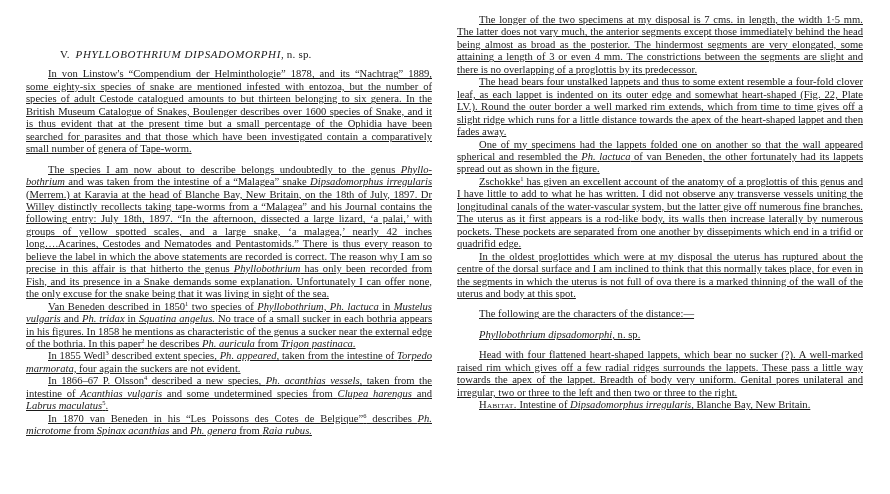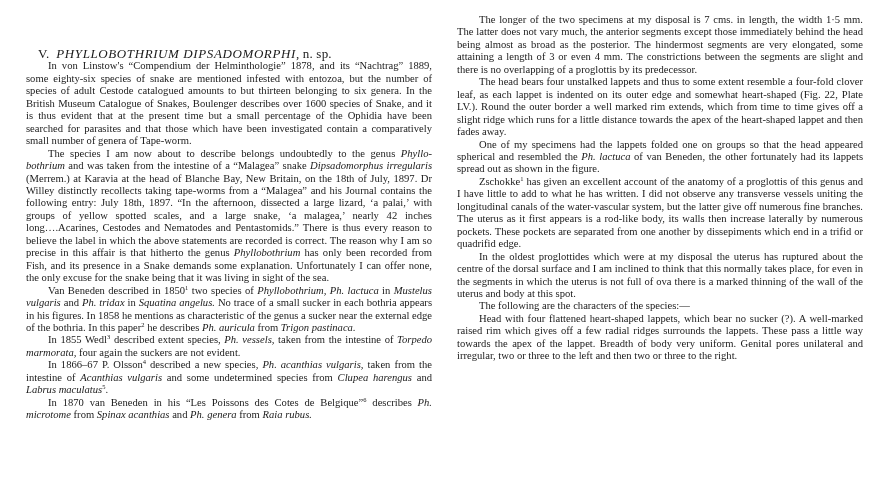--- a/index.html
+++ b/index.html
@@ -10,25 +10,25 @@
   }
   .col {
     position: absolute; top: 0;
     font-size: 10.6px; line-height: 12.45px;
     text-align: justify;
     font-family: "Liberation Serif", "DejaVu Serif", serif;
   }
   #left { left: 26px; width: 406px; }
   #right { left: 457px; width: 406px; }
   .title {
-    margin: 48px 0 0 12px; font-size: 13px; letter-spacing: 0.2px;
+    margin: 48px 0 0 34px; font-size: 11px; letter-spacing: 0.2px;
   }
   .title .sp { font-style: italic; letter-spacing: 0.6px; }
-  p { margin: 0; text-indent: 22px; }
-  .gap-lg { }
+  p { margin: 0; text-indent: 22px; text-decoration: underline; }
+  .gap-lg { margin-top: 8px; }
   i { font-style: italic; }
   sup { font-size: 6.5px; line-height: 0; vertical-align: 4px; }
   .sc { font-variant: small-caps; letter-spacing: 0.4px; }
 </style>
 </head>
 <body>
 
 <div id="left" class="col">
   <div class="title">
     <span>V.</span>&nbsp;
@@ -41,47 +41,53 @@
 
   <p class="gap-lg">
     <span>The species I am now about to describe belongs undoubtedly to the genus </span><i>Phyllo-bothrium</i><span> and was taken from the intestine of a “Malagea” snake </span><i>Dipsadomorphus irregularis</i><span> (Merrem.) at Karavia at the head of Blanche Bay, New Britain, on the 18th of July, 1897. Dr Willey distinctly recollects taking tape-worms from a “Malagea” and his Journal contains the following entry: July 18th, 1897. “In the afternoon, dissected a large lizard, ‘a palai,’ with groups of yellow spotted scales, and a large snake, ‘a malagea,’ nearly 42 inches long….Acarines, Cestodes and Nematodes and Pentastomids.” There is thus every reason to believe the label in which the above statements are recorded is correct. The reason why I am so precise in this affair is that hitherto the genus </span><i>Phyllobothrium</i><span> has only been recorded from Fish, and its presence in a Snake demands some explanation. Unfortunately I can offer none, the only excuse for the snake being that it was living in sight of the sea.</span>
   </p>
 
   <p>
     <span>Van Beneden described in 1850</span><sup>1</sup><span> two species of </span><i>Phyllobothrium, Ph. lactuca</i><span> in </span><i>Mustelus vulgaris</i><span> and </span><i>Ph. tridax</i><span> in </span><i>Squatina angelus.</i><span> No trace of a small sucker in each bothria appears in his figures. In 1858 he mentions as characteristic of the genus a sucker near the external edge of the bothria. In this paper</span><sup>2</sup><span> he describes </span><i>Ph. auricula</i><span> from </span><i>Trigon pastinaca.</i>
   </p>
 
   <p>
-    <span>In 1855 Wedl</span><sup>3</sup><span> described extent species, </span><i>Ph. vessels,</i><span> taken from the intestine of </span><i>Torpedo marmorata,</i><span> four again the suckers are not evident.</span>
+    <span>In 1855 Wedl</span><sup>3</sup><span> described extent species, </span><i>Ph. appeared,</i><span> taken from the intestine of </span><i>Torpedo marmorata,</i><span> four again the suckers are not evident.</span>
   </p>
 
   <p>
-    <span>In 1866–67 P. Olsson</span><sup>4</sup><span> described a new species, </span><i>Ph. acanthias vulgaris,</i><span> taken from the intestine of </span><i>Acanthias vulgaris</i><span> and some undetermined species from </span><i>Clupea harengus</i><span> and </span><i>Labrus maculatus</i><sup>5</sup><span>.</span>
+    <span>In 1866–67 P. Olsson</span><sup>4</sup><span> described a new species, </span><i>Ph. acanthias vessels,</i><span> taken from the intestine of </span><i>Acanthias vulgaris</i><span> and some undetermined species from </span><i>Clupea harengus</i><span> and </span><i>Labrus maculatus</i><sup>5</sup><span>.</span>
   </p>
 
   <p>
     <span>In 1870 van Beneden in his “Les Poissons des Cotes de Belgique”</span><sup>6</sup><span> describes </span><i>Ph. microtome</i><span> from </span><i>Spinax acanthias</i><span> and </span><i>Ph. genera</i><span> from </span><i>Raia rubus.</i>
   </p>
 </div>
 
 <div id="right" class="col">
   <p style="margin-top:14px">
     <span>The longer of the two specimens at my disposal is 7 cms. in length, the width 1·5 mm. The latter does not vary much, the anterior segments except those immediately behind the head being almost as broad as the posterior. The hindermost segments are very elongated, some attaining a length of 3 or even 4 mm. The constrictions between the segments are slight and there is no overlapping of a proglottis by its predecessor.</span>
   </p>
   <p>
     <span>The head bears four unstalked lappets and thus to some extent resemble a four-fold clover leaf, as each lappet is indented on its outer edge and somewhat heart-shaped (Fig. 22, Plate LV.). Round the outer border a well marked rim extends, which from time to time gives off a slight ridge which runs for a little distance towards the apex of the heart-shaped lappet and then fades away.</span>
   </p>
   <p>
-    <span>One of my specimens had the lappets folded one on groups so that the head appeared spherical and resembled the </span><i>Ph. lactuca</i><span> of van Beneden, the other fortunately had its lappets spread out as shown in the figure.</span>
+    <span>One of my specimens had the lappets folded one on another so that the wall appeared spherical and resembled the </span><i>Ph. lactuca</i><span> of van Beneden, the other fortunately had its lappets spread out as shown in the figure.</span>
   </p>
   <p>
     <span>Zschokke</span><sup>1</sup><span> has given an excellent account of the anatomy of a proglottis of this genus and I have little to add to what he has written. I did not observe any transverse vessels uniting the longitudinal canals of the water-vascular system, but the latter give off numerous fine branches. The uterus as it first appears is a rod-like body, its walls then increase laterally by numerous pockets. These pockets are separated from one another by dissepiments which end in a trifid or quadrifid edge.</span>
   </p>
   <p>
     <span>In the oldest proglottides which were at my disposal the uterus has ruptured about the centre of the dorsal surface and I am inclined to think that this normally takes place, for even in the segments in which the uterus is not full of ova there is a marked thinning of the wall of the uterus and body at this spot.</span>
   </p>
 
-  <p class="gap-lg">The following are the characters of the species:—</p>
+  <p class="gap-lg">The following are the characters of the distance:—</p>
 
+  <p class="gap-lg">
+    <i>Phyllobothrium dipsadomorphi,</i><span> n. sp.</span>
+  </p>
 
   <p class="gap-lg">Head with four flattened heart-shaped lappets, which bear no sucker (?). A well-marked raised rim which gives off a few radial ridges surrounds the lappets. These pass a little way towards the apex of the lappet. Breadth of body very uniform. Genital pores unilateral and irregular, two or three to the left and then two or three to the right.</p>
 
+  <p>
+    <span class="sc">Habitat.</span><span> Intestine of </span><i>Dipsadomorphus irregularis,</i><span> Blanche Bay, New Britain.</span>
+  </p>
 </div>
 
 </body></html>

